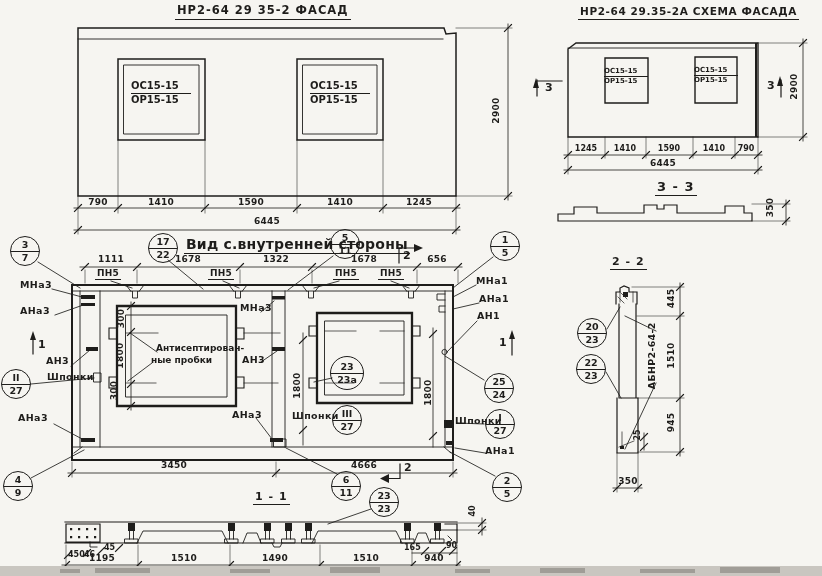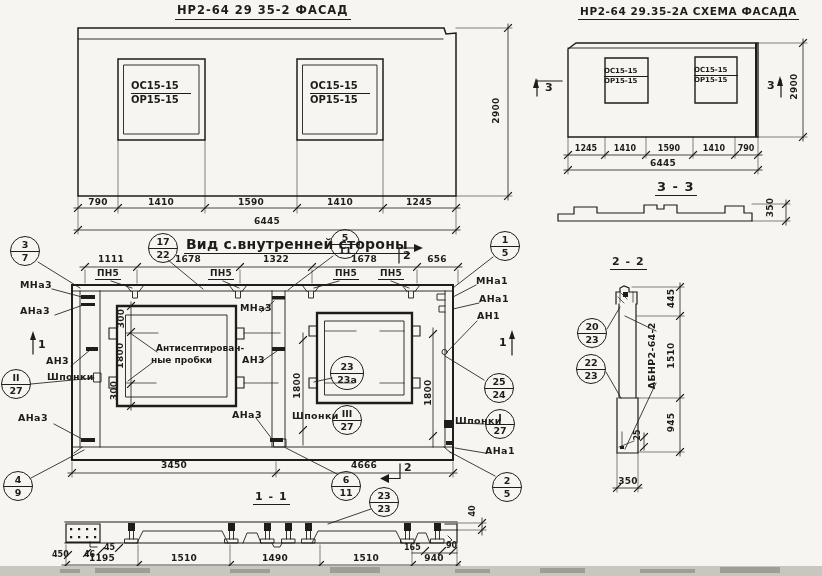--- a/index.html
+++ b/index.html
@@ -203,21 +203,21 @@
 <div class="t mark" style="left:404px;top:462px">2</div>
 <div class="t mark" style="left:38px;top:339px">1</div>
 <div class="t mark" style="left:499px;top:337px">1</div>
 
 <div class="t title" style="left:253px;top:491px;font-size:11px">1 - 1</div>
 <div class="t dim dimc" style="left:84px;top:554px;width:36px">1195</div>
 <div class="t dim dimc" style="left:166px;top:554px;width:36px">1510</div>
 <div class="t dim dimc" style="left:257px;top:554px;width:36px">1490</div>
 <div class="t dim dimc" style="left:348px;top:554px;width:36px">1510</div>
 <div class="t dim dimc" style="left:418px;top:554px;width:32px">940</div>
-<div class="t sm" style="left:52px;top:551px">450</div>
+<div class="t sm" style="left:68px;top:551px">450</div>
 <div class="t sm" style="left:84px;top:551px">46</div>
 <div class="t sm" style="left:104px;top:544px">45</div>
 <div class="t sm" style="left:404px;top:544px">165</div>
 <div class="t sm" style="left:446px;top:542px">90</div>
 <div class="t sm dimc rot" style="left:463px;top:507px;width:20px">40</div>
 
 <div class="t title" style="left:610px;top:256px;font-size:11px">2 - 2</div>
 <div class="t dim dimc rot" style="left:610px;top:351px;width:84px;font-size:9.5px">АБНР2-64-2</div>
 <div class="t dim dimc rot" style="left:658px;top:294px;width:26px">445</div>
 <div class="t dim dimc rot" style="left:656px;top:351px;width:30px">1510</div>

